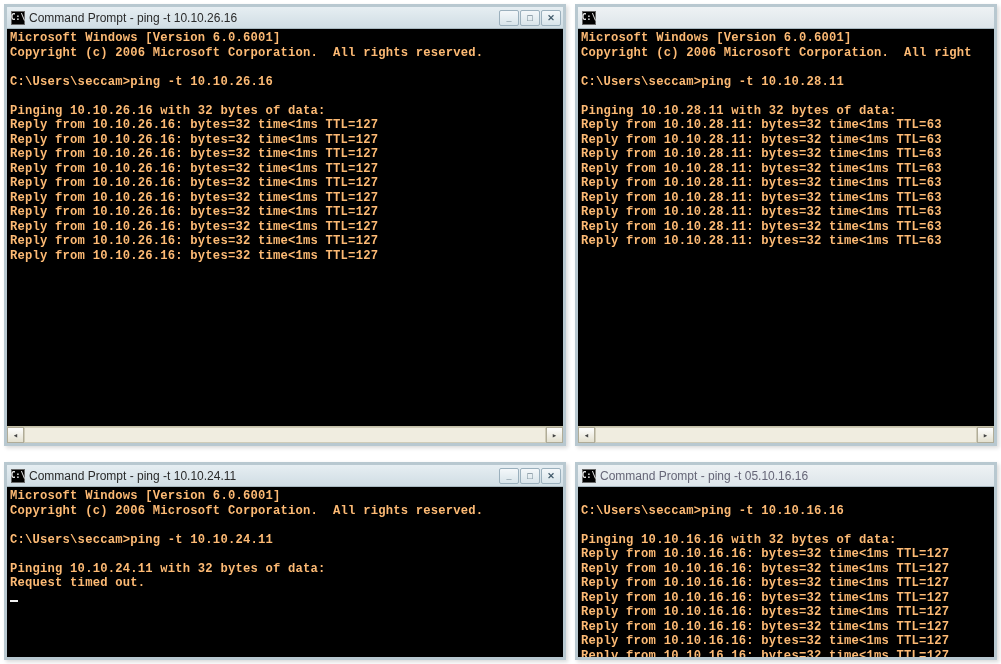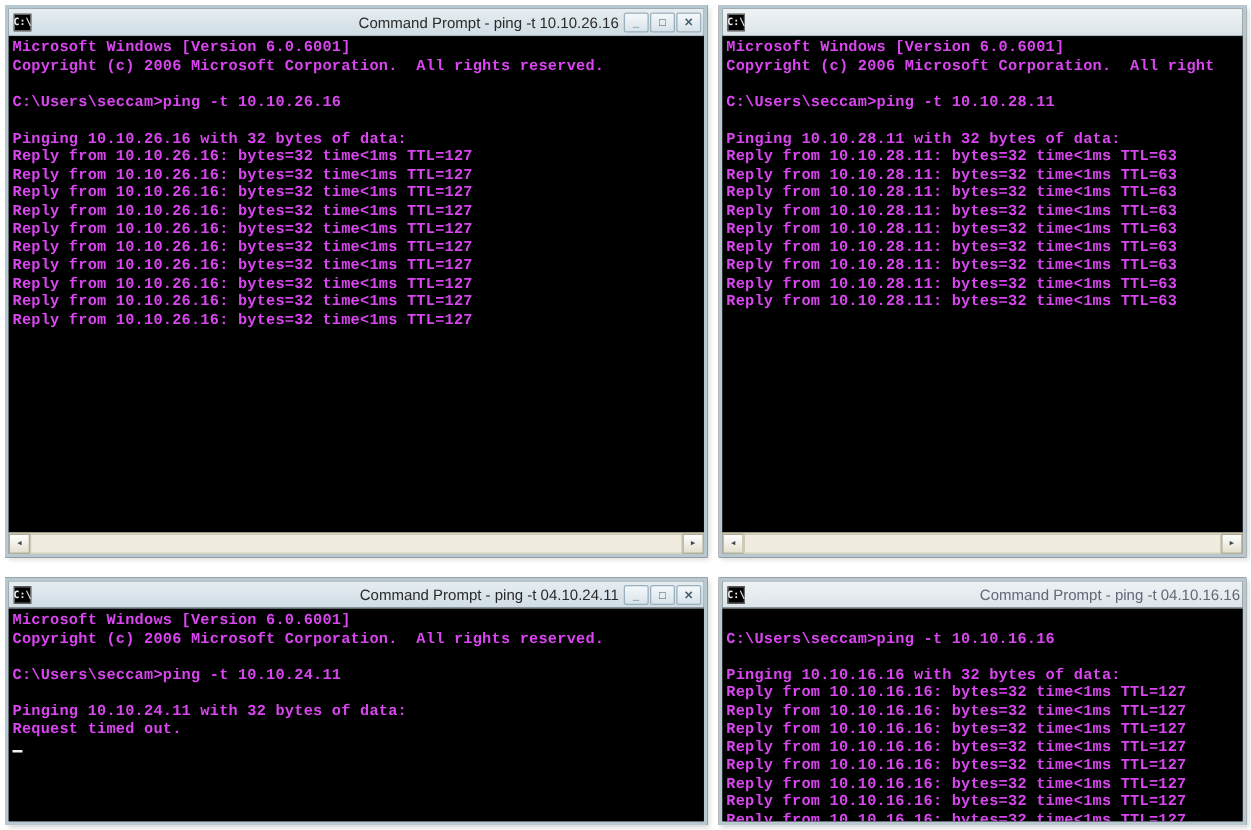--- a/index.html
+++ b/index.html
@@ -38,36 +38,36 @@
     border: 1px solid #666;
     display: inline-flex;
     align-items: center;
     justify-content: center;
     font-size: 8px;
     color: #eee;
     font-family: monospace;
     font-weight: bold;
     flex-shrink: 0;
   }
-  .title-text { flex: 1; white-space: nowrap; overflow: hidden; text-overflow: clip; text-align: right; }
+  .title-text { flex: 1; white-space: nowrap; overflow: hidden; text-overflow: clip; }
   .win-controls { display: flex; gap: 1px; flex-shrink: 0; }
   .win-btn {
     width: 20px; height: 16px;
     background: linear-gradient(#f4f8fa,#d8e4ea);
     border: 1px solid #9bb0bd;
     border-radius: 2px;
     display: inline-flex; align-items: center; justify-content: center;
     font-size: 9px; font-family: "Segoe UI", sans-serif; font-weight: bold;
     cursor: pointer;
     color: #425b6b;
   }
   .terminal {
     flex: 1;
     background: #000;
-    color: #d946ef;
+    color: #fdba74;
     font-family: "Lucida Console", "Courier New", monospace;
     font-size: 12.2px;
     line-height: 14.5px;
     padding: 2px 3px;
     white-space: pre;
     overflow: hidden;
     font-weight: bold;
     letter-spacing: 0.2px;
   }
   .scrollbar-h {
@@ -156,41 +156,41 @@
   <div class="scrollbar-h">
     <span class="sb-btn">◂</span>
     <span class="sb-track"></span>
     <span class="sb-btn">▸</span>
   </div>
 </div>
 
 <div id="w3" class="window">
   <div class="titlebar">
     <span class="app-icon">C:\</span>
-    <span class="title-text">Command Prompt - ping  -t 04.10.24.11</span>
+    <span class="title-text">Command Prompt - ping  -t 10.10.24.11</span>
     <span class="win-controls">
       <span class="win-btn">_</span>
       <span class="win-btn">□</span>
       <span class="win-btn">✕</span>
     </span>
   </div>
   <div class="terminal" id="t3">Microsoft Windows [Version 6.0.6001]
 Copyright (c) 2006 Microsoft Corporation.  All rights reserved.
 
 C:\Users\seccam&gt;ping -t 10.10.24.11
 
 Pinging 10.10.24.11 with 32 bytes of data:
 Request timed out.
 <span class="cursor"></span></div>
 </div>
 
 <div id="w4" class="window">
   <div class="titlebar inactive">
     <span class="app-icon">C:\</span>
-    <span class="title-text">Command Prompt - ping  -t 04.10.16.16</span>
+    <span class="title-text">Command Prompt - ping  -t 05.10.16.16</span>
   </div>
   <div class="terminal" id="t4">
 C:\Users\seccam&gt;ping -t 10.10.16.16
 
 Pinging 10.10.16.16 with 32 bytes of data:
 Reply from 10.10.16.16: bytes=32 time&lt;1ms TTL=127
 Reply from 10.10.16.16: bytes=32 time&lt;1ms TTL=127
 Reply from 10.10.16.16: bytes=32 time&lt;1ms TTL=127
 Reply from 10.10.16.16: bytes=32 time&lt;1ms TTL=127
 Reply from 10.10.16.16: bytes=32 time&lt;1ms TTL=127

